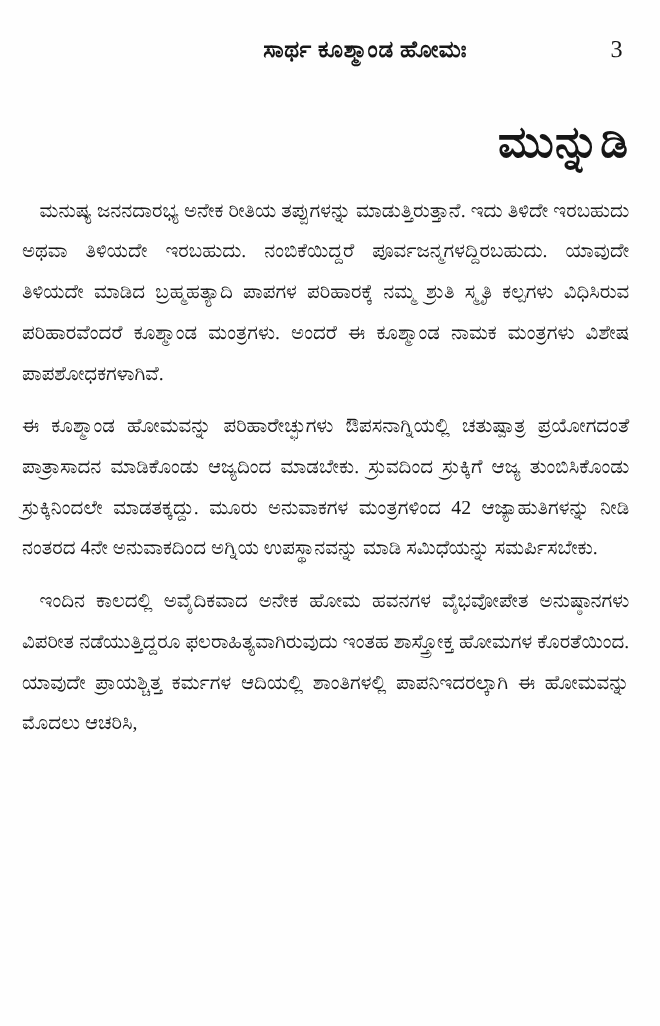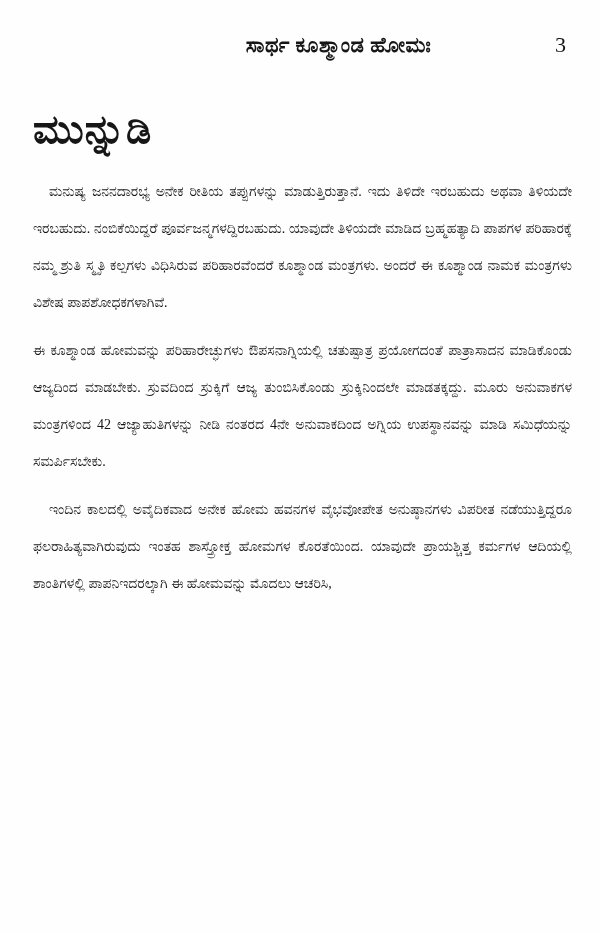--- a/index.html
+++ b/index.html
@@ -8,21 +8,21 @@
     background: #ffffff;
   }
   .page {
     position: relative;
     width: 600px;
     height: 933px;
     box-sizing: border-box;
     background: #fefefe;
     color: #161616;
     font-family: "Liberation Serif", "DejaVu Serif", serif;
-    padding: 30px 28px 0 33px;
+    padding: 30px 28px 0 20px;
     overflow: hidden;
   }
   .running-header {
     position: relative;
     height: 30px;
     font-size: 21px;
     font-weight: bold;
     line-height: 30px;
   }
   .running-title {
@@ -32,29 +32,29 @@
     letter-spacing: 0.5px;
   }
   .page-number {
     position: absolute;
     right: 6px;
     top: 0;
     font-size: 22px;
     font-weight: normal;
   }
   .section-title {
-    text-align: left;
+    text-align: right;
     font-size: 40px;
     font-weight: bold;
     margin: 46px 0 20px 0;
     letter-spacing: 1px;
   }
   .body-text p {
     margin: 0 0 11px 0;
-    font-size: 14px;
+    font-size: 18px;
     line-height: 37px;
     text-align: justify;
     font-weight: 500;
   }
   .body-text p.indent {
     text-indent: 16px;
   }
 </style>
 </head>
 <body>

